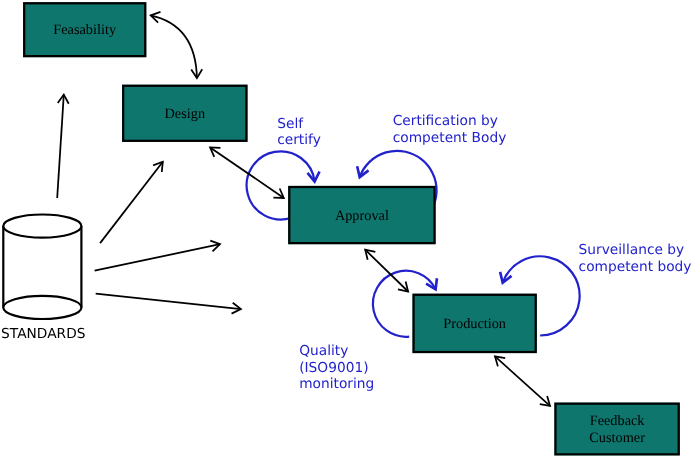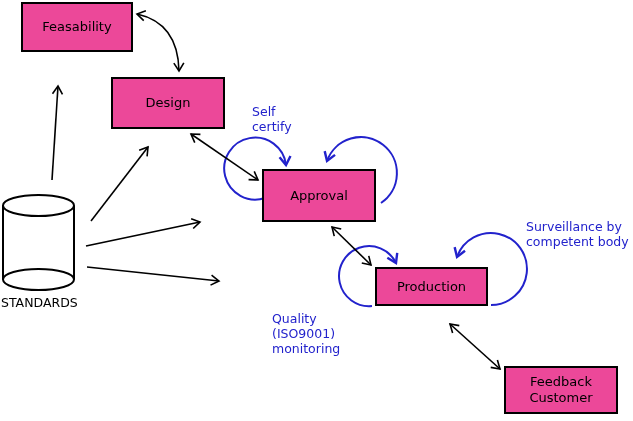--- a/index.html
+++ b/index.html
@@ -3,28 +3,28 @@
 <meta charset="utf-8">
 <style>
   html,body { margin:0; padding:0; background:#ffffff; }
   .canvas {
     position:relative; width:633px; height:421px; background:#ffffff;
     font-family:"DejaVu Sans", sans-serif; overflow:hidden;
   }
   .layer { position:absolute; left:0; top:0; }
   .box {
     position:absolute; box-sizing:border-box;
-    border:2px solid #000000; background:#ec4899;
+    border:2px solid #000000; background:#0f766e;
     display:flex; flex-direction:column; align-items:center; justify-content:center;
-    text-align:center; font-size:13px; color:#000000; line-height:16px;
+    text-align:center; font-size:13px; color:#000000; line-height:16px;font-family:Liberation Serif, serif;
   }
   #box-feasability { left:21px;  top:2px;   width:112px; height:50px; }
   #box-design      { left:111px; top:77px;  width:114px; height:52px;justify-content:center; }
-  #box-approval    { left:262px; top:169px; width:114px; height:53px; }
-  #box-production  { left:375px; top:267px; width:113px; height:39px; }
+  #box-approval    { left:262px; top:169px; width:134px; height:53px; }
+  #box-production  { left:375px; top:267px; width:113px; height:54px; }
   #box-customer    { left:504px; top:366px; width:114px; height:48px; }
   .ann {
     position:absolute; color:#2222cc; font-size:12.5px; line-height:15px;
     white-space:nowrap;
   }
   #ann-self { left:252px; top:104px; }
   #ann-cert { left:357px; top:102px; }
   #ann-surv { left:526px; top:219px; }
   #ann-qual { left:272px; top:296px;margin-top:15px; }
   .std-label {
@@ -88,20 +88,24 @@
     <span>Feedback</span>
     <span>Customer</span>
   </div>
 
   <div class="std-label">STANDARDS</div>
 
   <div class="ann" id="ann-self">
     <div>Self</div>
     <div>certify</div>
   </div>
+  <div class="ann" id="ann-cert">
+    <div>Certification by</div>
+    <div>competent Body</div>
+  </div>
   <div class="ann" id="ann-surv">
     <div>Surveillance by</div>
     <div>competent body</div>
   </div>
   <div class="ann" id="ann-qual">
     <div>Quality</div>
     <div>(ISO9001)</div>
     <div>monitoring</div>
   </div>
 

